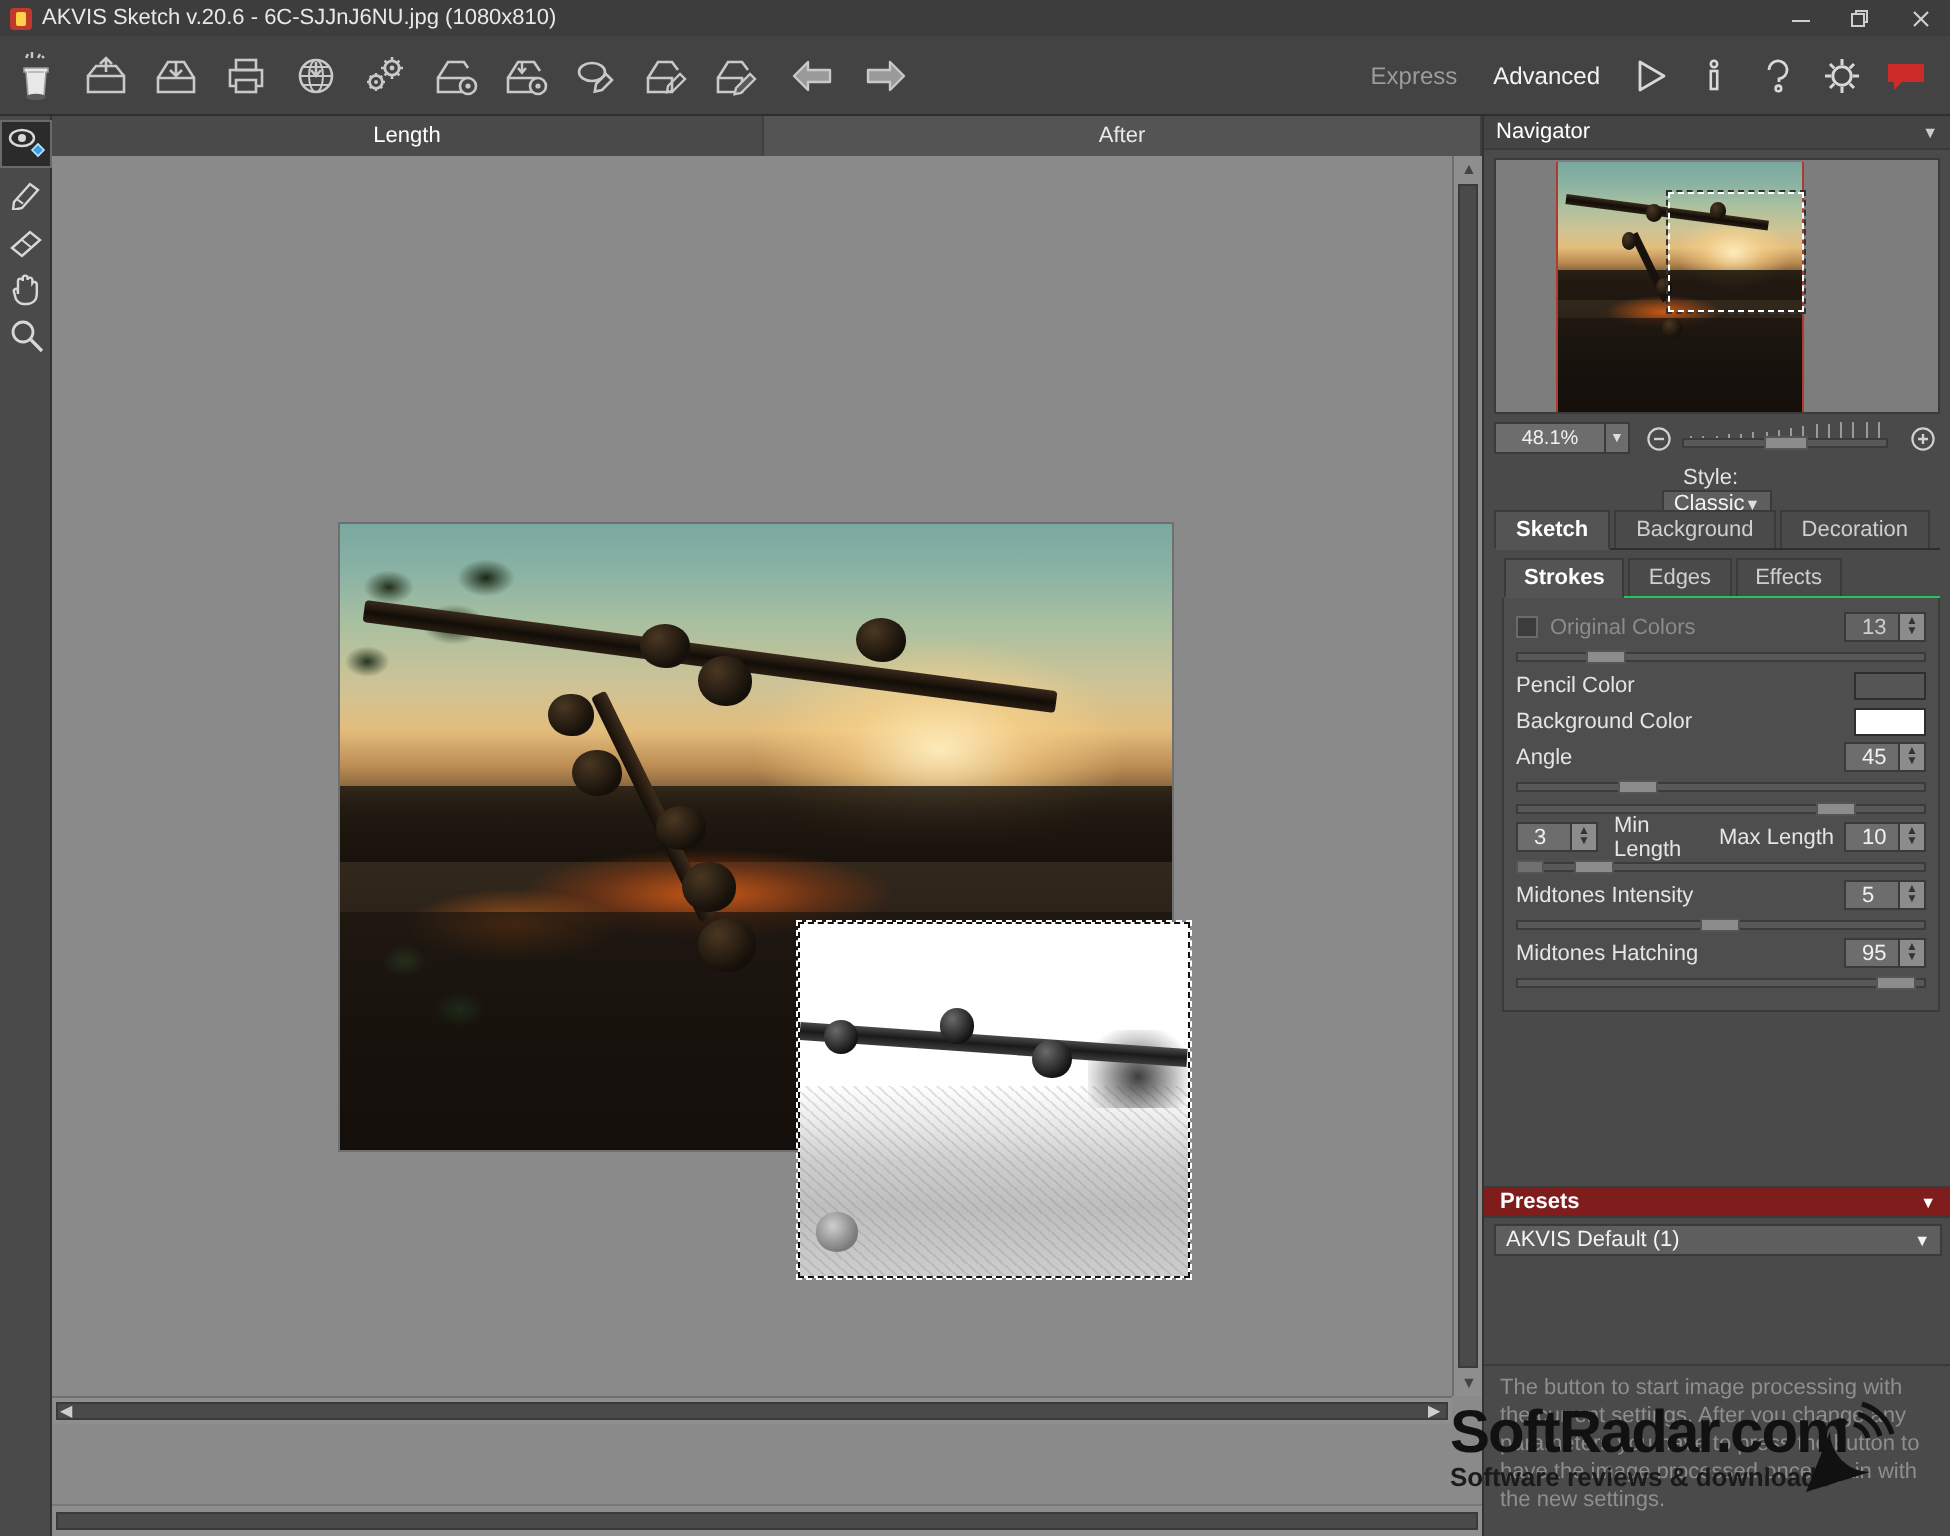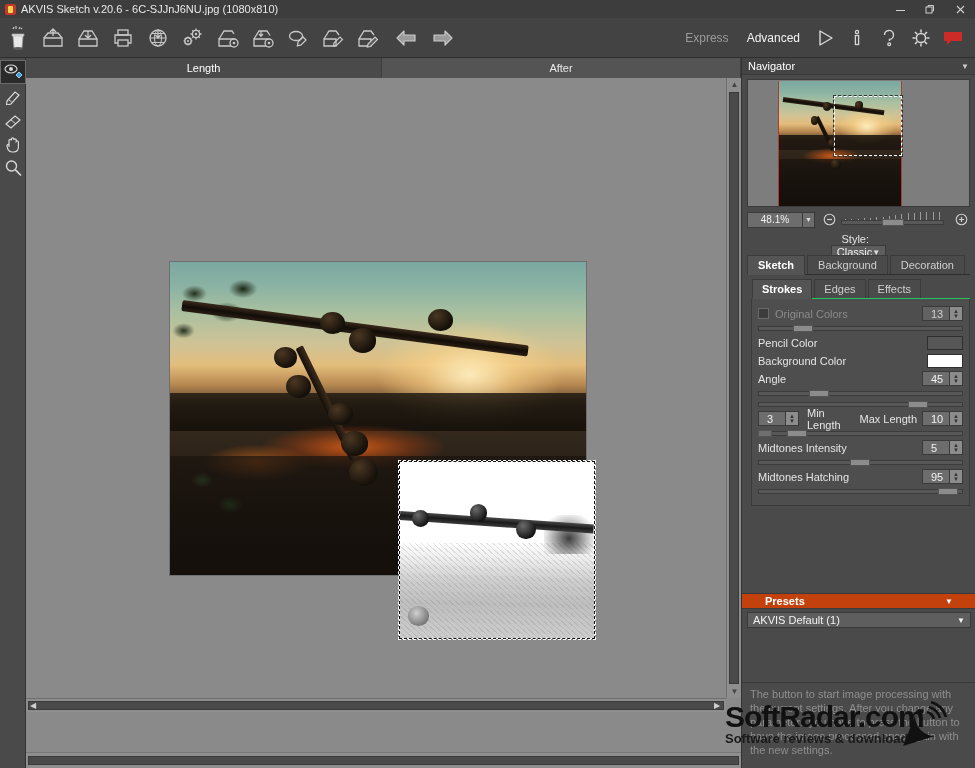--- a/index.html
+++ b/index.html
@@ -218,21 +218,21 @@
   .navthumb .nglow{position:absolute;left:20%;top:53%;width:46%;height:13%;
     background:radial-gradient(ellipse at center, rgba(226,96,22,.85) 0%, rgba(150,50,10,0) 72%);}
   .navthumb .nground{position:absolute;left:0;top:62%;width:100%;height:38%;
     background:linear-gradient(to bottom, rgba(26,20,14,.72), rgba(20,15,11,.98));}
   .navthumb .nbud{position:absolute;background:radial-gradient(ellipse at 35% 30%, #4a3722, #15100a 72%);border-radius:50%;}
   .navview{
     position:absolute;left:86px;top:16px;width:68px;height:60px;
     border:1px dashed #ffffff;outline:1px dashed #333;
   }
   .navctrl{
-    margin:4px 5px 0 5px;height:17px;display:flex;align-items:center;
+    margin:4px 5px 0 5px;height:17px;display:flex;align-items:flex-start;
   }
   .zoombox{
     width:56px;height:16px;background:#6d6d6d;border:1px solid #3a3a3a;
     display:flex;align-items:center;justify-content:center;font-size:10px;color:#f0f0f0;
   }
   .zoomcar{width:12px;height:16px;background:#6d6d6d;border:1px solid #3a3a3a;border-left:none;
     display:flex;align-items:center;justify-content:center;font-size:7px;color:#ddd;}
   .zicon{width:17px;height:16px;display:flex;align-items:center;justify-content:center;margin-left:6px;}
   .ztrackwrap{position:relative;flex:1;height:16px;margin:0 3px;}
   .ztrack{position:absolute;left:0;top:8px;right:0;height:5px;background:#585858;border:1px solid #3c3c3c;}
@@ -284,21 +284,21 @@
   .sltrack{position:absolute;left:0;right:0;top:3px;height:5px;background:#585858;border:1px solid #3c3c3c;}
   .slthumb{position:absolute;top:2px;width:20px;height:7px;background:#8c8c8c;border:1px solid #555;}
   .prow.twin{justify-content:space-between;}
   .prow.twin .mid{font-size:11px;color:#e4e4e4;margin-left:8px;flex:1;}
   .prow.twin .mid2{font-size:11px;color:#e4e4e4;margin-right:5px;}
 
   .presets{
     position:absolute;left:0;bottom:140px;width:234px;
   }
   .presets-h{
-    height:16px;background:#c2410c;display:flex;align-items:center;padding:0 23px;
+    height:16px;background:#7f1d1d;display:flex;align-items:center;padding:0 8px;
     font-size:11px;font-weight:bold;color:#fff;border-top:1px solid #3a3a3a;border-bottom:1px solid #3a3a3a;
   }
   .presets-h .caret{margin-left:auto;font-size:8px;}
   .presetdd{
     margin:3px 5px 0 5px;height:16px;background:#5e5e5e;border:1px solid #3a3a3a;
     display:flex;align-items:center;padding:0 5px;font-size:11px;color:#f2f2f2;
   }
   .presetdd .caret{margin-left:auto;font-size:8px;}
   .pbtns{margin:3px 5px 0 5px;display:flex;gap:4px;}
   .pbtn{

